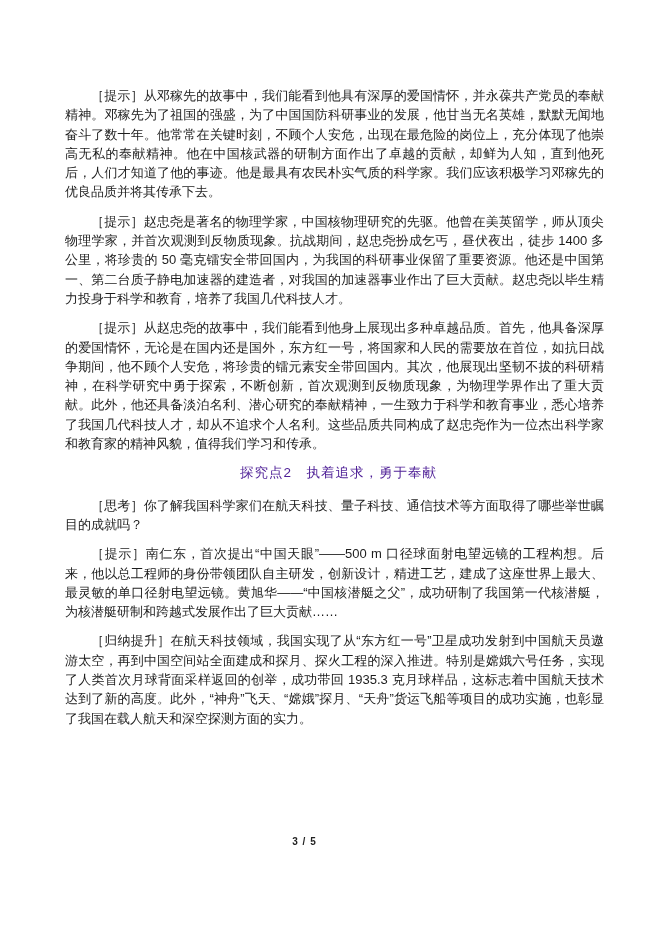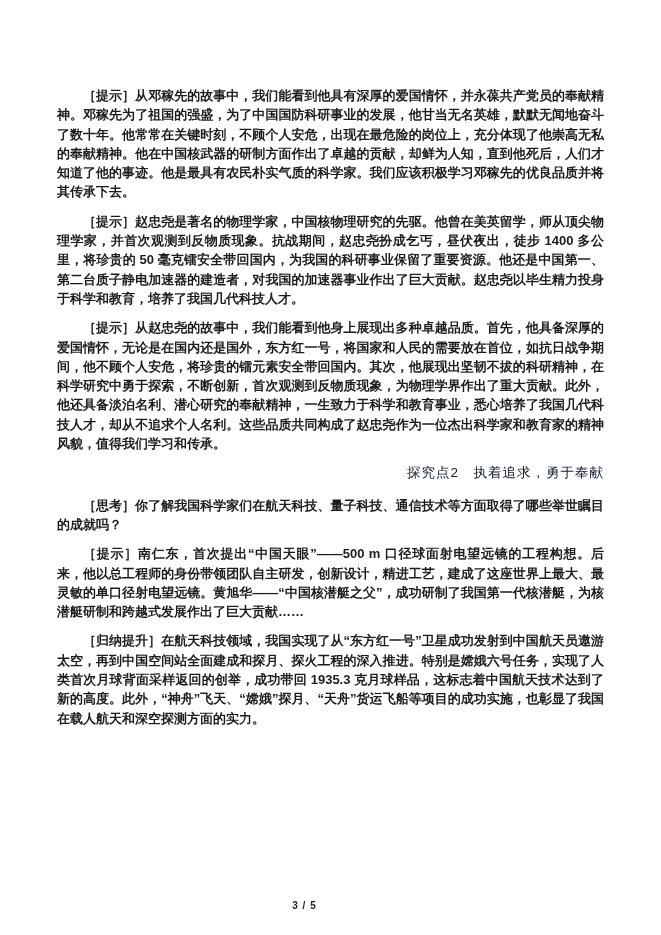--- a/index.html
+++ b/index.html
@@ -19,36 +19,35 @@
     width: 661px;
     height: 935px;
     padding: 86px 57px 0 57px;
     background: #ffffff;
     color: #1c1c1c;
     font-size: 13px;
     line-height: 19.3px;
     text-align: justify;
   }
   .para {
-    margin: 0 0 10px 0;
+    margin: 0 0 10px 8px;
     text-indent: 2em;
-    font-weight: bold;
   }
   .section-heading {
     font-size: 13.5px;
     font-weight: normal;
-    color: #0f172a;
+    color: #4c1d95;
     margin: 10px 0 13px 16px;
     letter-spacing: 1px;
-    text-align: right;
+    text-align: center;
   }
   .page-footer {
     position: absolute;
     left: 0;
-    top: 900px;
+    top: 836px;
     width: 609px;
     text-align: center;
     font-size: 10px;
     font-weight: bold;
     color: #222222;
     letter-spacing: 1px;
   }
 </style>
 </head>
 <body>

